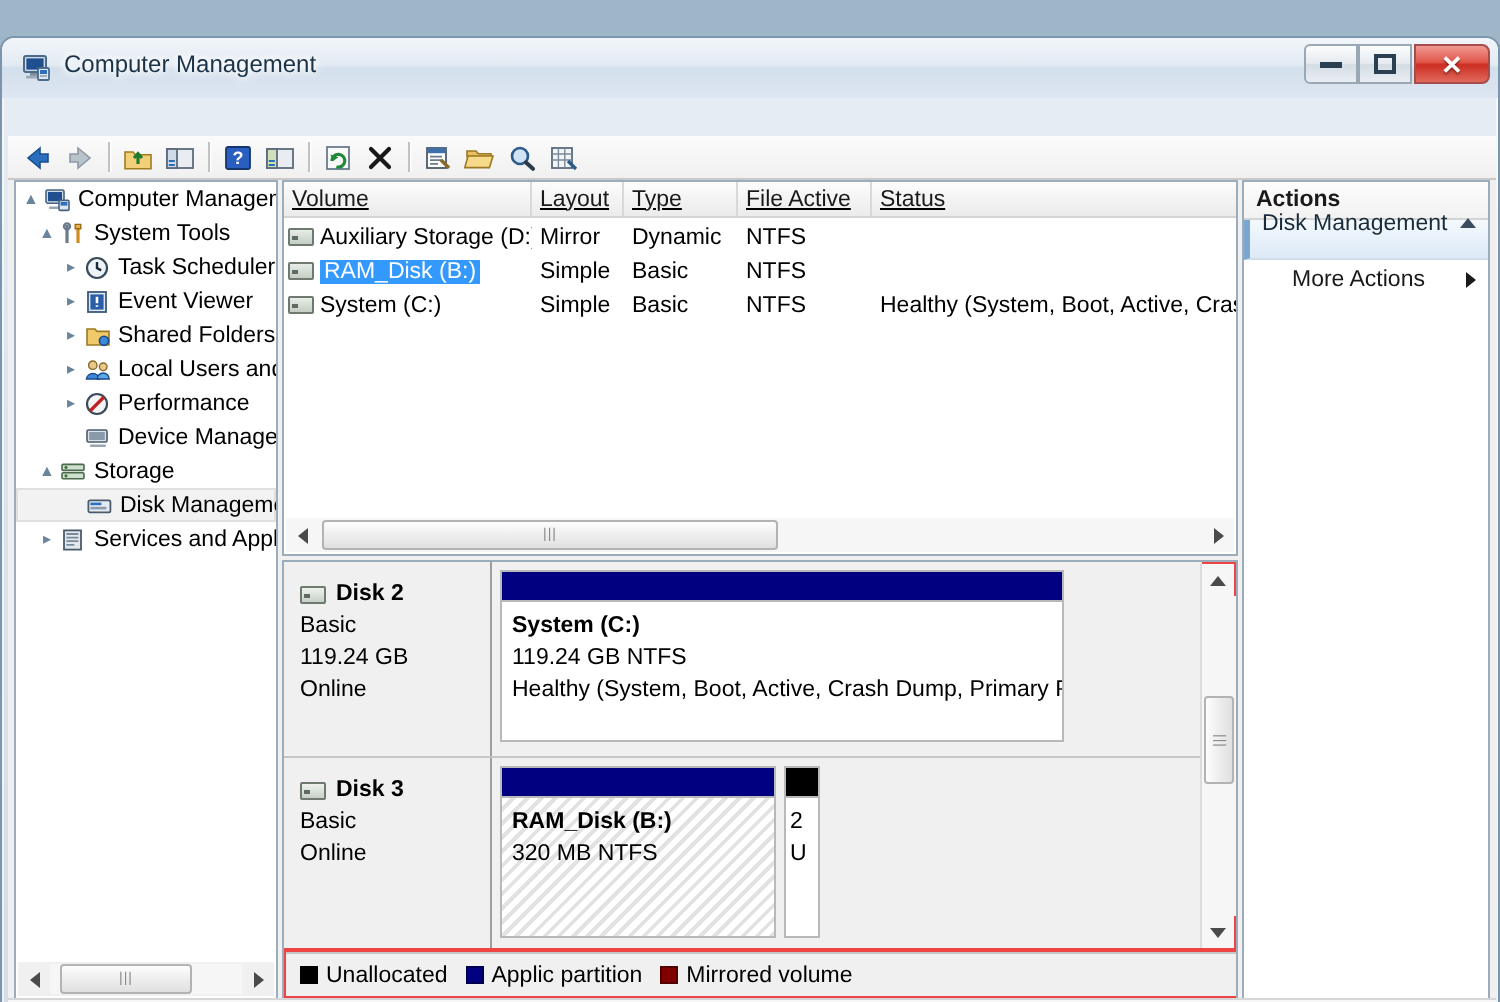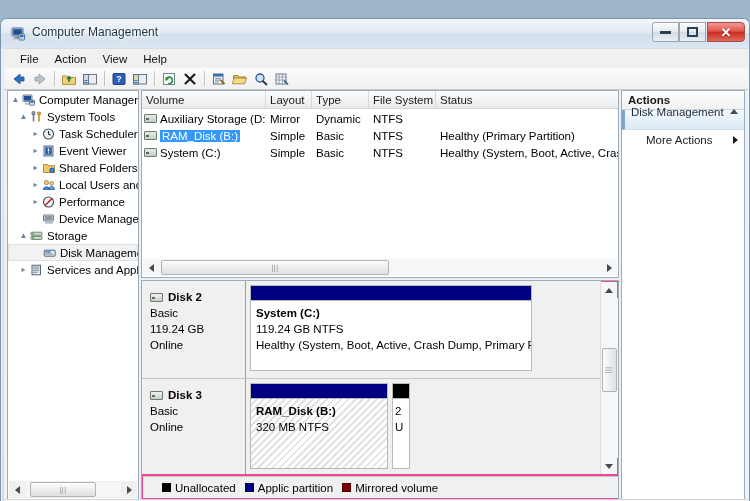--- a/index.html
+++ b/index.html
@@ -147,20 +147,21 @@
     width: 478px; height: 188px;
     background: #fff;
     border: 1px solid #9badbd;
   }
   #vol-header {
     position: absolute; left: 0; top: 0;
     width: 476px; height: 18px;
     background: linear-gradient(180deg,#fdfdfd 0%,#f3f3f3 50%,#ebebeb 100%);
     border-bottom: 1px solid #d4d4d4;
     display: flex;
+    text-decoration: underline;
   }
   .vcol {
     height: 17px;
     display: flex; align-items: center;
     padding-left: 4px;
     font-size: 11.5px; color: #1a1a1a;
     border-right: 1px solid #d8d8d8;
     cursor: default;
     overflow: hidden; white-space: nowrap;
   }
@@ -190,21 +191,21 @@
     position: absolute; left: 1px; bottom: 1px;
     width: 474px; height: 17px;
     background: #f6f6f6;
     display: flex; align-items: center;
   }
 
   
   #disk-pane {
     position: absolute; left: 137px; top: 190px;
     width: 478px; height: 220px;
-    background: #ec4899;
+    background: #ef4444;
     border: 1px solid #9badbd;
     overflow: hidden;
   }
   #disk-scrollarea {
     position: absolute; left: 0; top: 0;
     width: 459px; height: 193px;
     background: #f0f0f0;
     overflow: hidden;
   }
   .disk-row {
@@ -272,21 +273,21 @@
     background: #f6f6f6;
     border-left: 1px solid #dcdcdc;
   }
   
   #legend {
     position: absolute; left: 1px; bottom: 1px;
     width: 476px; height: 22px;
     background: #f0f0f0;
     border-top: 1px solid #c6c6c6;
     display: flex; align-items: center;
-    padding-left: 19px;
+    padding-left: 7px;
     font-size: 11.5px; color: #000;
   }
   .legend-item { display: flex; align-items: center; margin-right: 9px; white-space: nowrap; }
   .legend-sw { width: 9px; height: 9px; margin-right: 4px; border: 1px solid rgba(0,0,0,.35); }
 
   
   #actions-pane {
     position: absolute; left: 617px; top: 0;
     width: 124px; height: 410px;
     background: #fff;
@@ -387,26 +388,20 @@
     <div class="wbtn" id="btn-max">
       <div class="wbtn-glyph">
           <span class="max-box"></span>
         </div>
     </div>
     <div class="wbtn" id="btn-close">
       <div class="wbtn-glyph">✕</div>
     </div>
   </div>
 
-  <div id="menubar">
-    <div class="menu-item">File</div>
-    <div class="menu-item">Action</div>
-    <div class="menu-item">View</div>
-    <div class="menu-item">Help</div>
-  </div>
 
   <div id="toolbar">
     <div class="tb-btn">
       <svg width="16" height="14" viewBox="0 0 16 14">
           <path d="M9 2 L3 7 L9 12 L9 9 L13 9 L13 5 L9 5 Z" fill="#2a6ebd" stroke="#1b4e8c" stroke-width=".8"></path>
         </svg>
     </div>
     <div class="tb-btn">
       <svg width="16" height="14" viewBox="0 0 16 14">
           <path d="M7 2 L13 7 L7 12 L7 9 L3 9 L3 5 L7 5 Z" fill="#b9c3cc" stroke="#8e99a3" stroke-width=".8"></path>
@@ -636,21 +631,21 @@
             <span class="arr arr-r"></span>
           </div>
       </div>
     </div>
 
     <div id="vol-pane">
       <div id="vol-header">
         <div class="vcol" style="width:124px">Volume</div>
         <div class="vcol" style="width:46px">Layout</div>
         <div class="vcol" style="width:57px">Type</div>
-        <div class="vcol" style="width:67px">File System</div>
+        <div class="vcol" style="width:67px">File Active</div>
         <div class="vcol" style="width:182px; border-right:none">Status</div>
       </div>
 
       <div style="position:absolute;left:0;top:19px;width:476px;">
         <div class="vrow">
           <div class="vcell" style="width:124px; padding-left:0">
             <span class="vol-icon"></span>
             <span>Auxiliary Storage (D:)</span>
           </div>
           <div class="vcell" style="width:46px">Mirror</div>
@@ -659,21 +654,20 @@
         </div>
 
         <div class="vrow">
           <div class="vcell" style="width:124px; padding-left:0">
             <span class="vol-icon"></span>
             <span class="sel-text">RAM_Disk (B:)</span>
           </div>
           <div class="vcell" style="width:46px">Simple</div>
           <div class="vcell" style="width:57px">Basic</div>
           <div class="vcell" style="width:67px">NTFS</div>
-          <div class="vcell" style="width:182px">Healthy (Primary Partition)</div>
         </div>
 
         <div class="vrow">
           <div class="vcell" style="width:124px; padding-left:0">
             <span class="vol-icon"></span>
             <span>System (C:)</span>
           </div>
           <div class="vcell" style="width:46px">Simple</div>
           <div class="vcell" style="width:57px">Basic</div>
           <div class="vcell" style="width:67px">NTFS</div>

